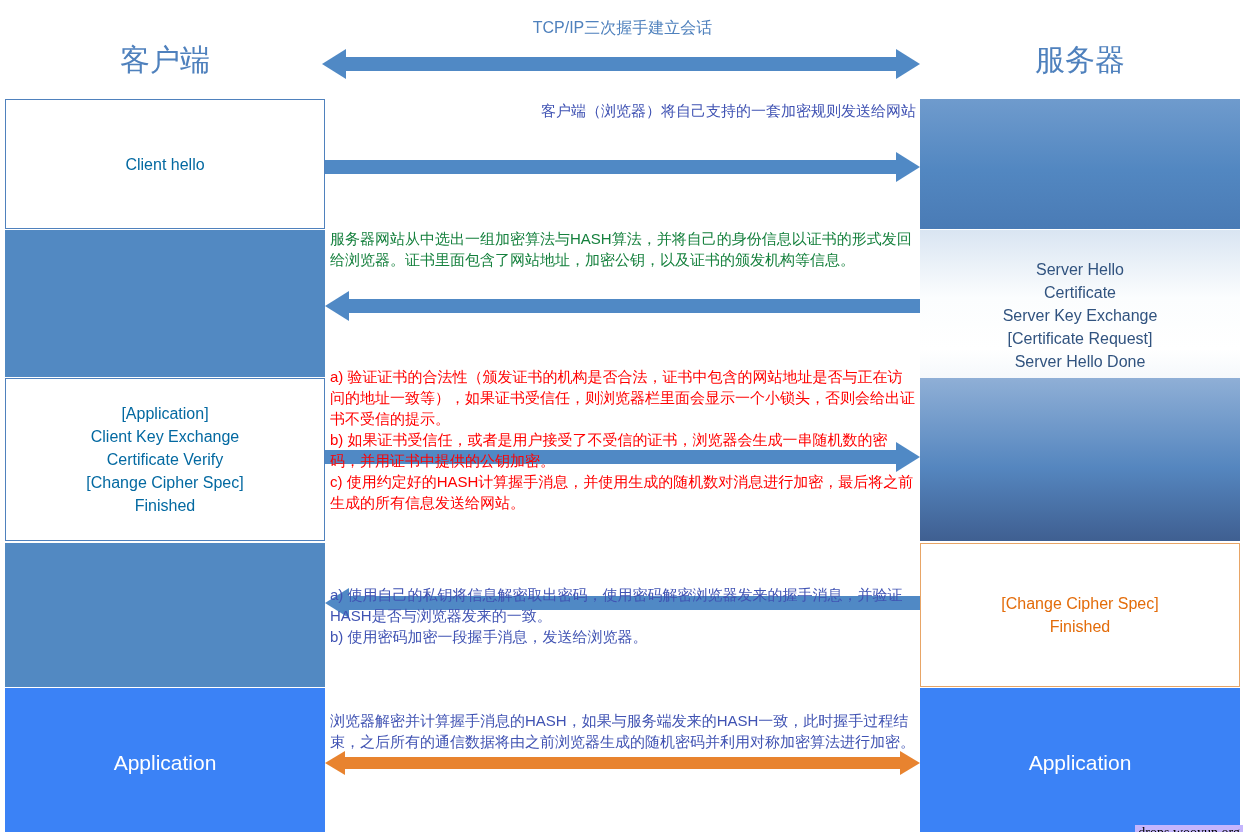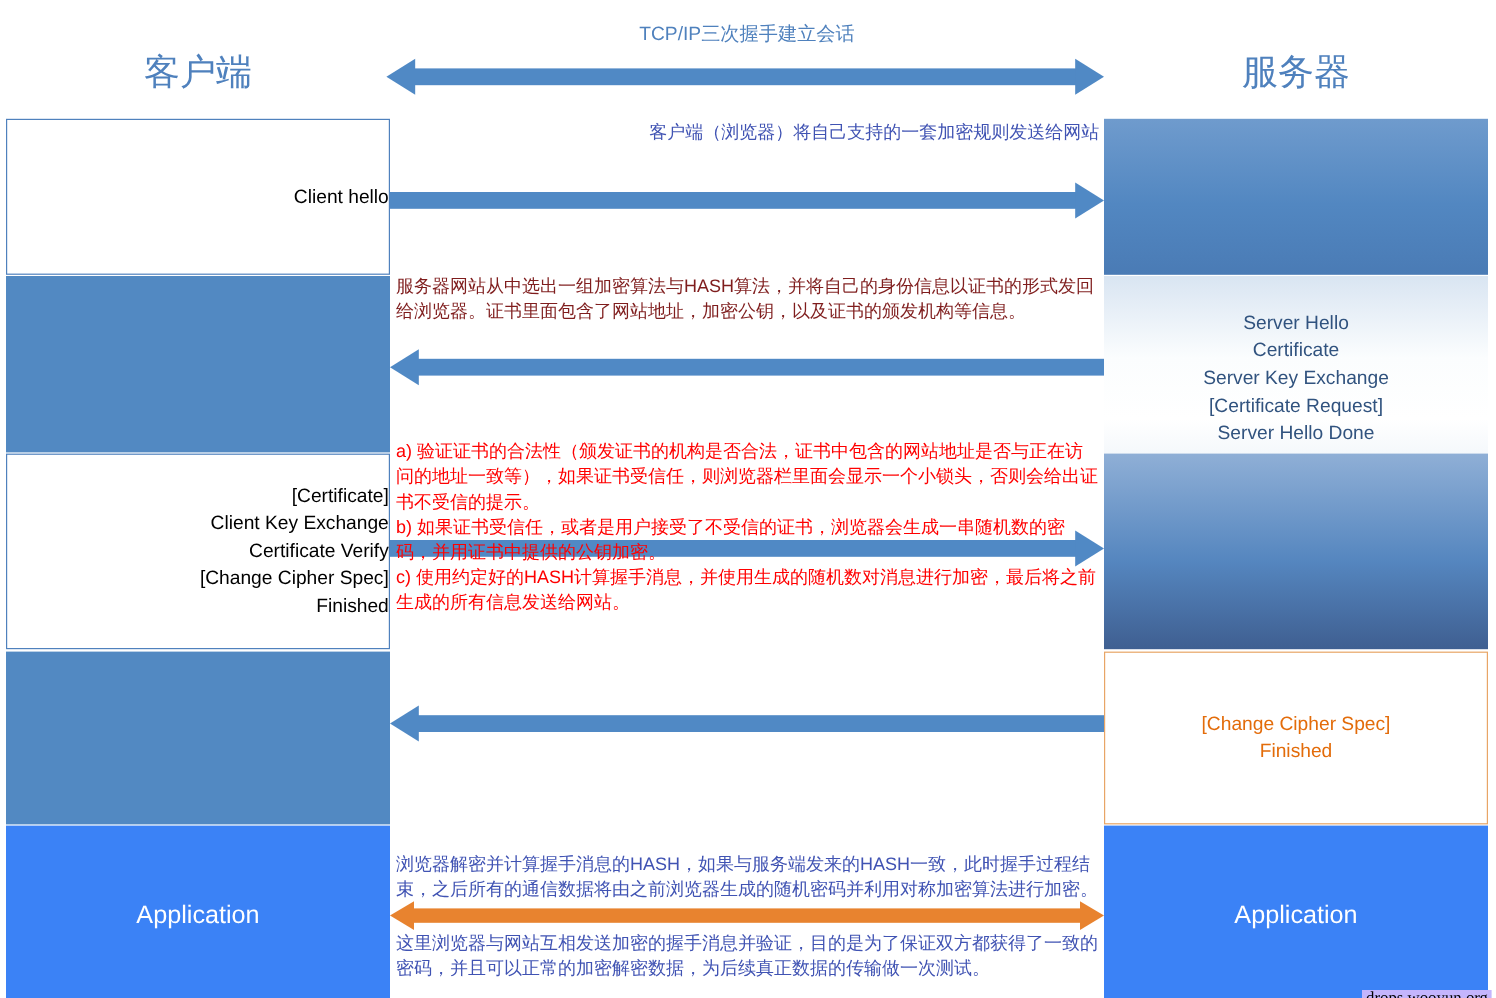--- a/index.html
+++ b/index.html
@@ -12,22 +12,22 @@
   .title{position:absolute;top:6px;left:325px;width:595px;text-align:center;
          font-size:16px;color:#4F81BD;}
   .col-header{position:absolute;top:28px;width:320px;text-align:center;
               font-size:30px;color:#4F81BD;}
   
   .box{position:absolute;width:320px;box-sizing:border-box;display:flex;
        flex-direction:column;align-items:center;justify-content:center;
        text-align:center;}
   .left-col{left:5px;}
   .right-col{left:920px;}
-  .white-blue{background:#fff;border:1px solid #4F81BD;color:#000000;
-              font-size:16px;line-height:23px;align-items:flex-end;}
+  .white-blue{background:#fff;border:1px solid #4F81BD;color:#0369a1;
+              font-size:16px;line-height:23px;}
   .flat-blue{background:#5289C2;}
   .grad-blue-1{background:linear-gradient(180deg,#6F9BCD 0%,#5287C1 55%,#4A7BB5 100%);}
   .grad-blue-2{background:linear-gradient(180deg,#8FAFD6 0%,#5586BF 55%,#3F5F91 100%);}
   .server-hello-bg{background:linear-gradient(180deg,#D9E5F2 0%,#FBFDFE 40%,#FFFFFF 70%,#EDF3F9 100%);
                    color:#31537F;font-size:16px;line-height:23px;}
   .white-orange{background:#fff;border:1px solid #E8A566;color:#E36C0A;
                 font-size:16px;line-height:23px;}
   .green{background:#3b82f6;color:#fff;font-size:21px;}
   
   .arrow{position:absolute;left:325px;width:595px;height:30px;z-index:1;}
@@ -42,21 +42,21 @@
   .top-arrow{top:37px;left:322px;width:598px;}
   .arrow.orange{height:24px;}
   .arrow.orange .shaft{top:6px;height:12px;background:#E8832F;left:20px;right:20px;}
   .arrow.orange .head{border-top-width:12px;border-bottom-width:12px;}
   .arrow.orange .head-r{border-left:20px solid #E8832F;}
   .arrow.orange .head-l{border-right:20px solid #E8832F;}
   
   .step{position:absolute;left:330px;width:586px;font-size:15px;line-height:21px;z-index:2;}
   .step.center{text-align:right;}
   .c-blue{color:#4053B3;}
-  .c-orange{color:#7f1d1d;}
+  .c-orange{color:#15803d;}
   .c-red{color:#FF0000;}
   
   .watermark{position:absolute;right:4px;bottom:3px;background:#c4b5fd;padding:0 3px;
              font-family:"Liberation Serif","DejaVu Serif",serif;
              font-size:14px;color:#000;z-index:3;}
 </style>
 </head>
 <body>
 
 <div class="stage">
@@ -69,21 +69,21 @@
   </div>
 
   <div class="col-header" style="left:5px;">客户端</div>
   <div class="col-header" style="left:920px;">服务器</div>
 
   <div class="box left-col white-blue" style="top:87px;height:130px;">
     <div>Client hello</div>
   </div>
   <div class="box left-col flat-blue" style="top:218px;height:147px;"></div>
   <div class="box left-col white-blue" style="top:366px;height:163px;">
-    <div>[Certificate]</div>
+    <div>[Application]</div>
     <div>Client Key Exchange</div>
     <div>Certificate Verify</div>
     <div>[Change Cipher Spec]</div>
     <div>Finished</div>
   </div>
   <div class="box left-col flat-blue" style="top:531px;height:144px;"></div>
   <div class="box left-col green" style="top:676px;height:149px;">
     <div>Application</div>
   </div>
 
@@ -126,18 +126,21 @@
     <span class="head head-r"></span>
   </div>
 
   <div class="step center c-blue" style="top:88px;">客户端（浏览器）将自己支持的一套加密规则发送给网站</div>
   <div class="step c-orange" style="top:216px;">服务器网站从中选出一组加密算法与HASH算法，并将自己的身份信息以证书的形式发回给浏览器。证书里面包含了网站地址，加密公钥，以及证书的颁发机构等信息。</div>
   <div class="step c-red" style="top:354px;">
     <div>a) 验证证书的合法性（颁发证书的机构是否合法，证书中包含的网站地址是否与正在访问的地址一致等），如果证书受信任，则浏览器栏里面会显示一个小锁头，否则会给出证书不受信的提示。</div>
     <div>b) 如果证书受信任，或者是用户接受了不受信的证书，浏览器会生成一串随机数的密码，并用证书中提供的公钥加密。</div>
     <div>c) 使用约定好的HASH计算握手消息，并使用生成的随机数对消息进行加密，最后将之前生成的所有信息发送给网站。</div>
   </div>
+  <div class="step c-blue" style="top:572px;">
+    <div>a) 使用自己的私钥将信息解密取出密码，使用密码解密浏览器发来的握手消息，并验证HASH是否与浏览器发来的一致。</div>
+    <div>b) 使用密码加密一段握手消息，发送给浏览器。</div>
+  </div>
   <div class="step c-blue" style="top:698px;">浏览器解密并计算握手消息的HASH，如果与服务端发来的HASH一致，此时握手过程结束，之后所有的通信数据将由之前浏览器生成的随机密码并利用对称加密算法进行加密。</div>
-  <div class="step c-blue" style="top:764px;">这里浏览器与网站互相发送加密的握手消息并验证，目的是为了保证双方都获得了一致的密码，并且可以正常的加密解密数据，为后续真正数据的传输做一次测试。</div>
 
   <div class="watermark">drops.wooyun.org</div>
 
 </div>
 
 </body></html>

